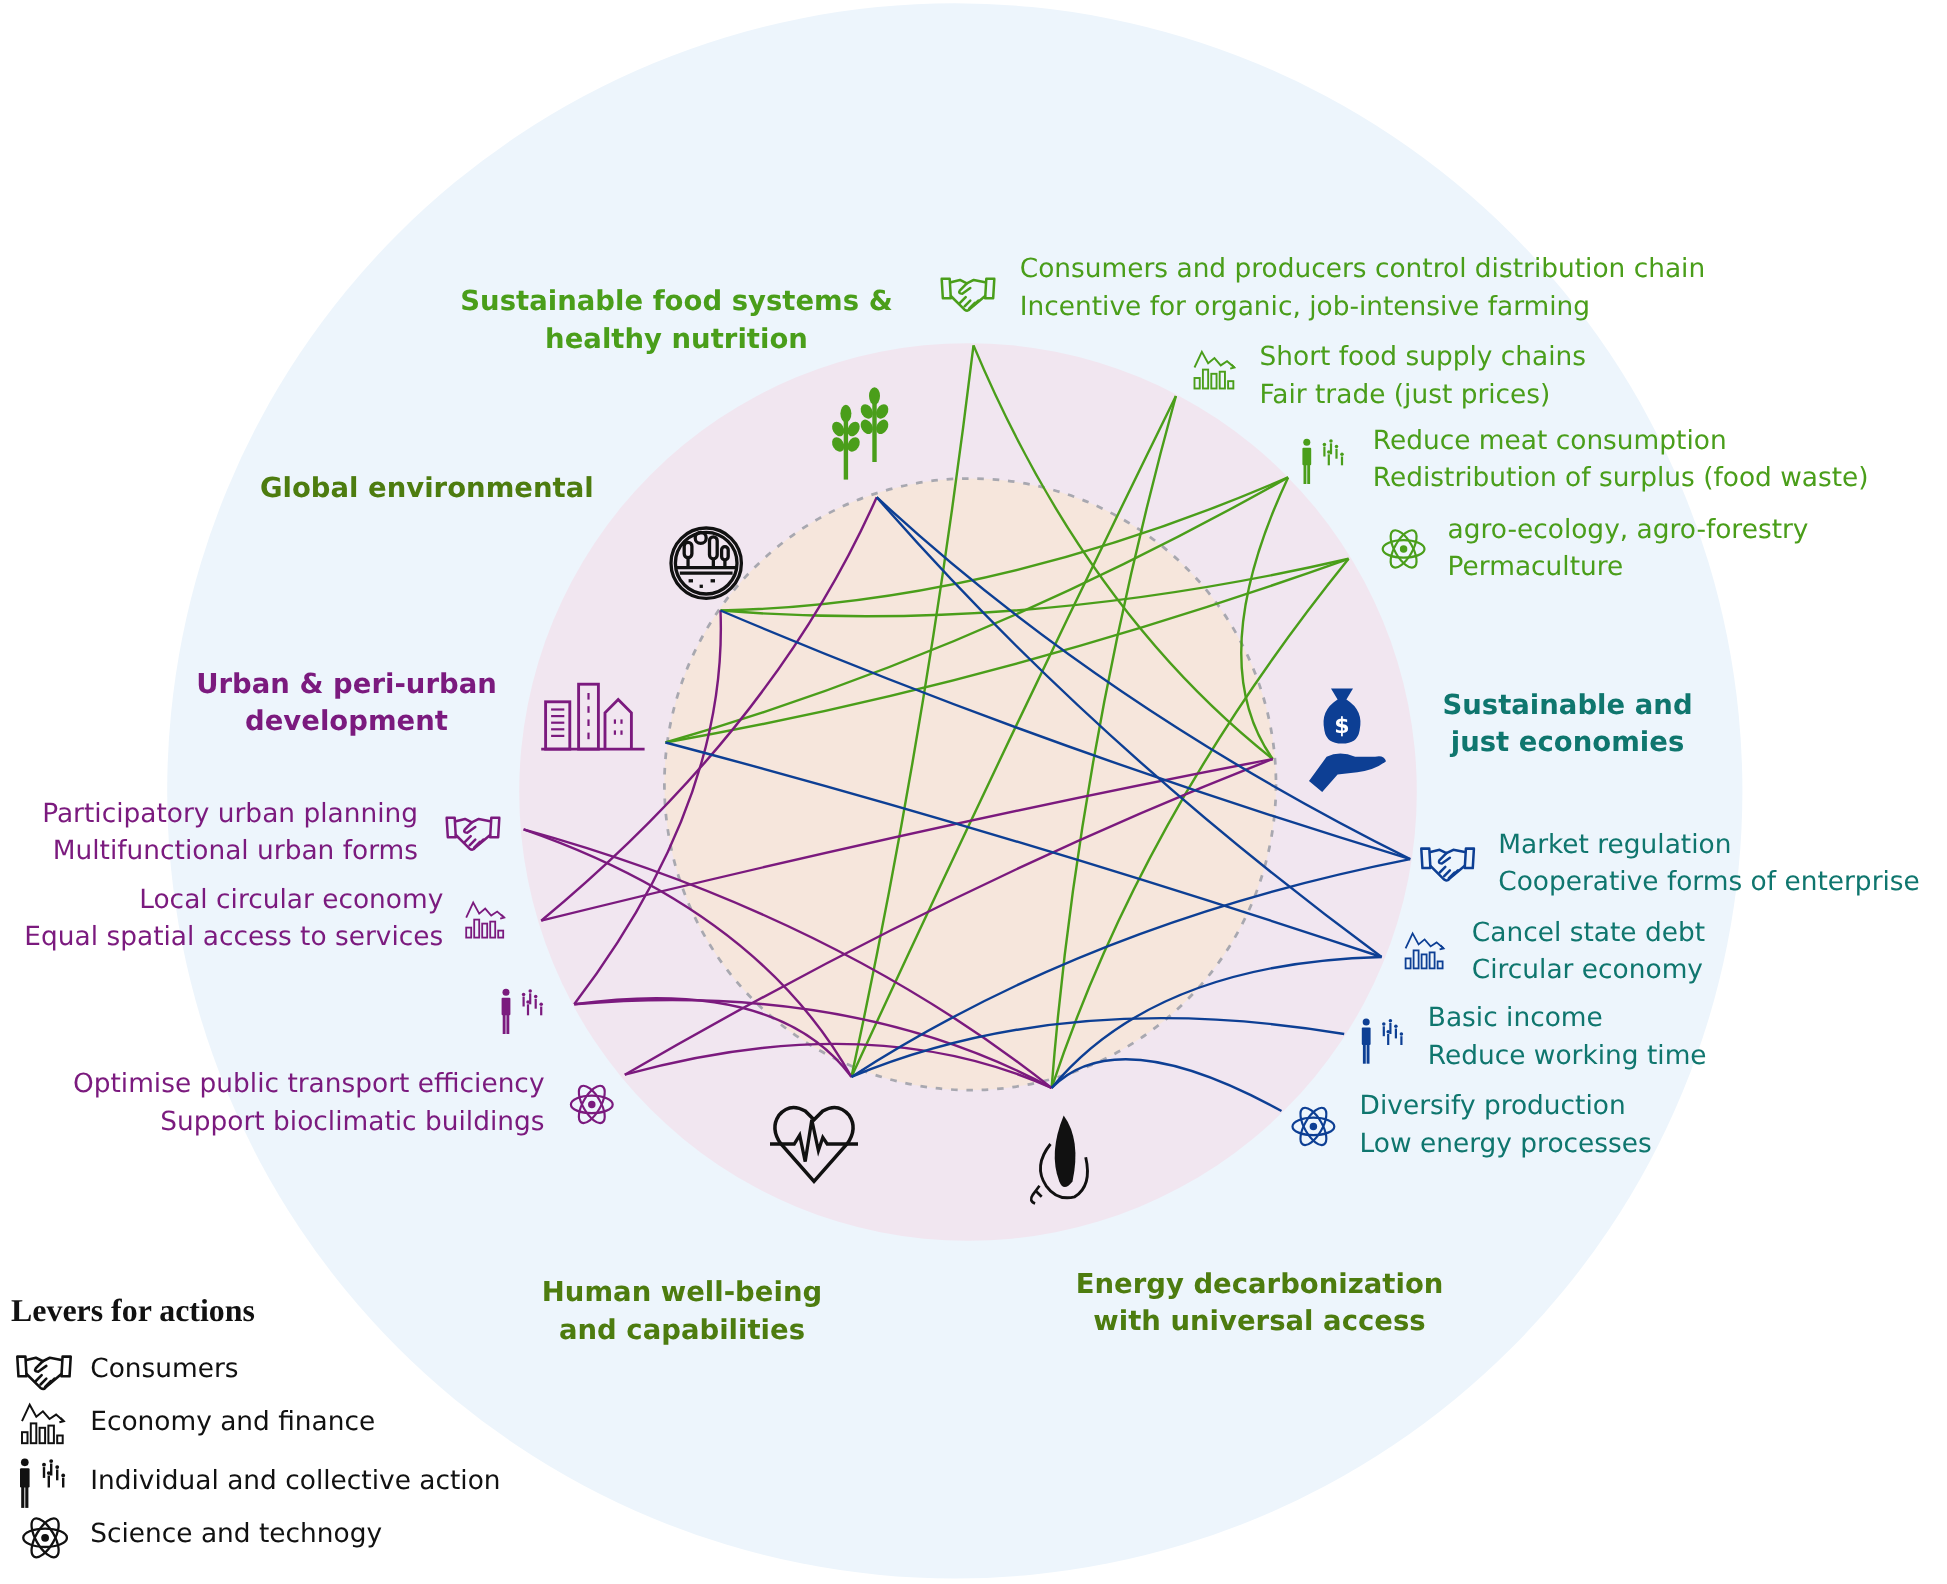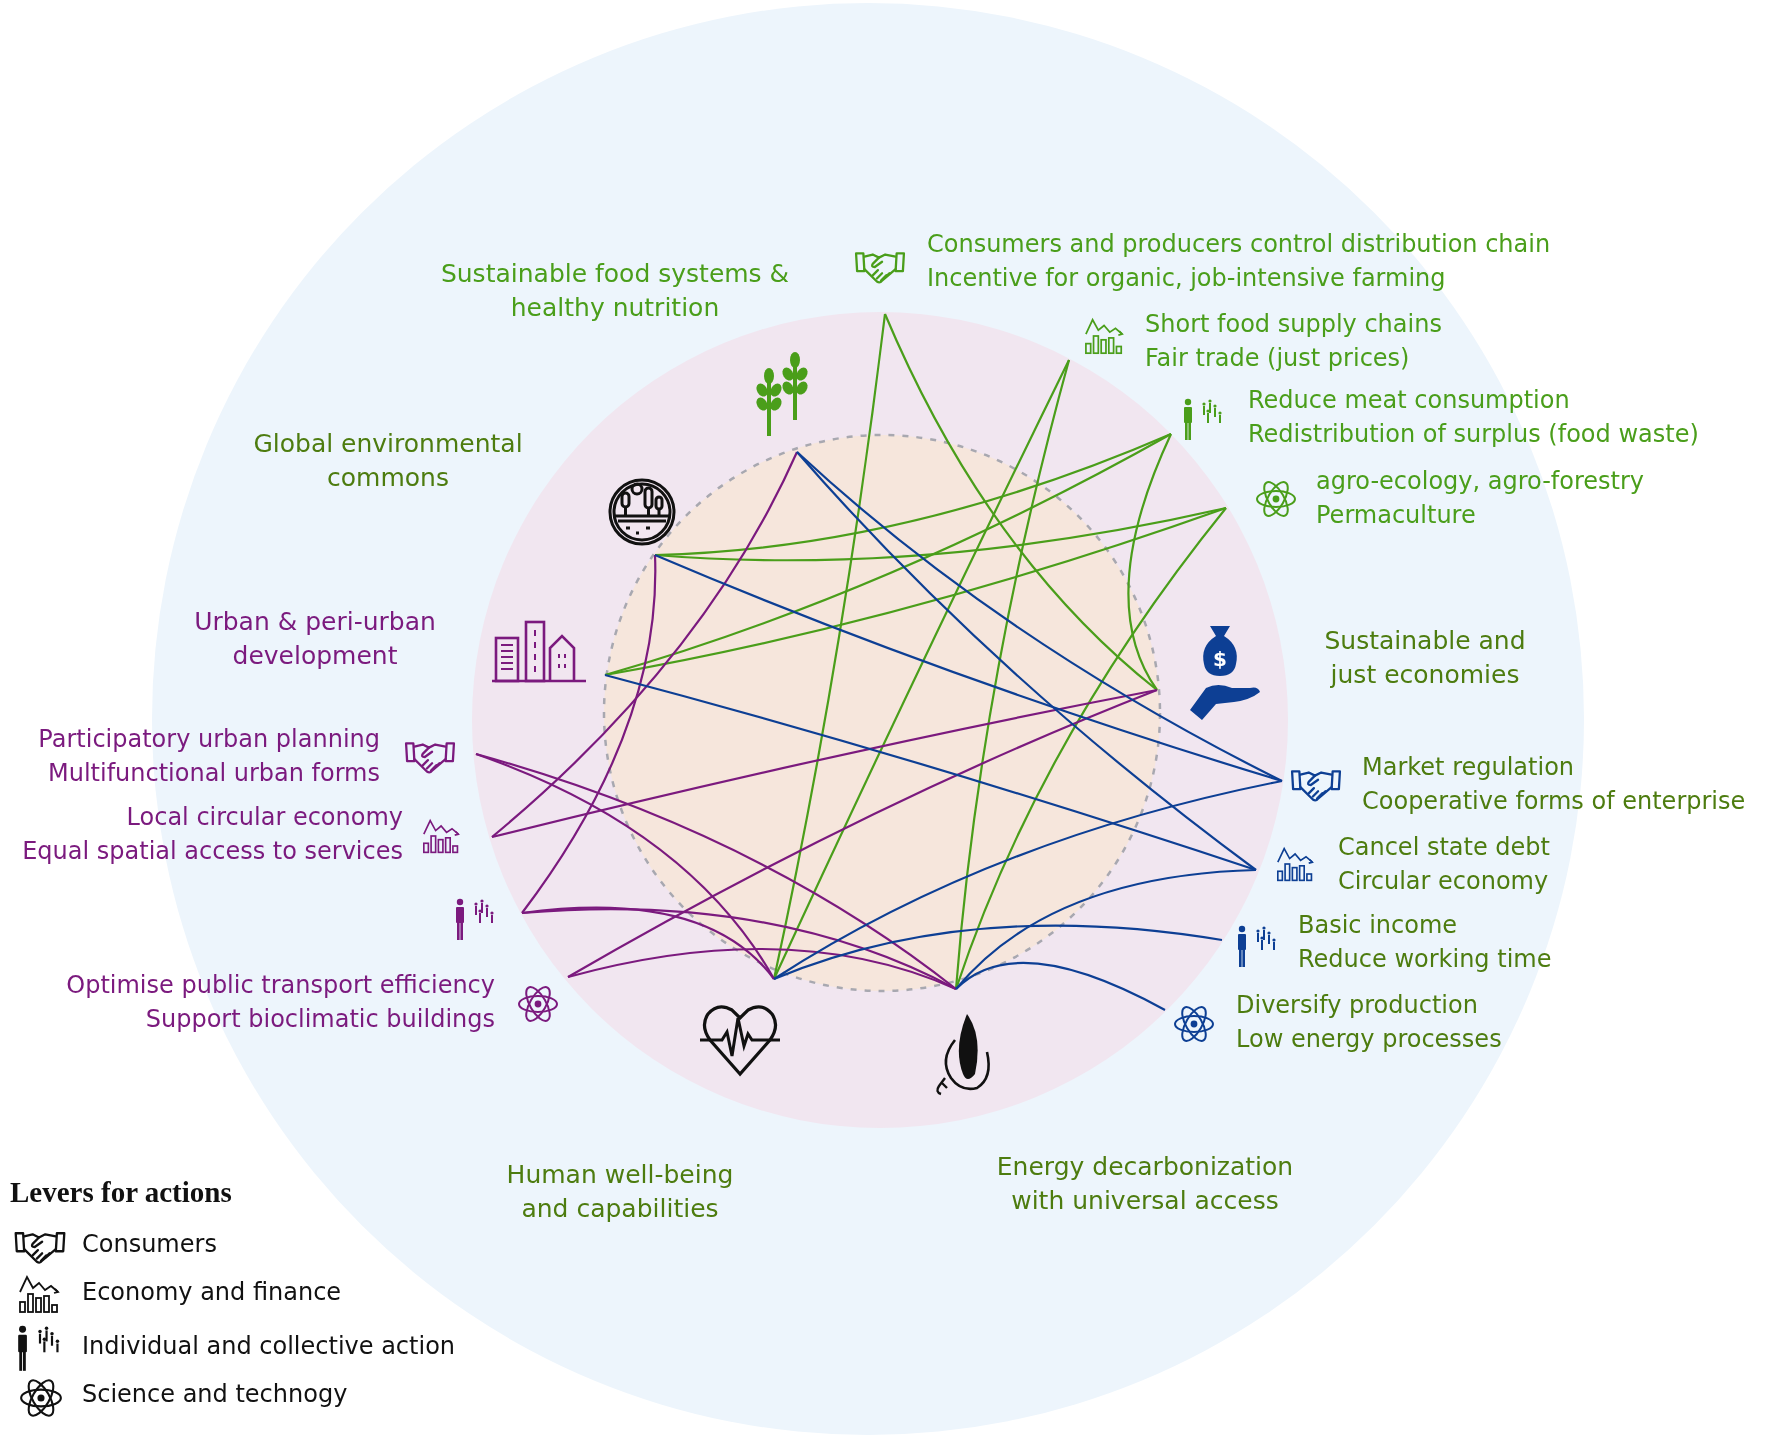--- a/index.html
+++ b/index.html
@@ -1,23 +1,23 @@
 <!DOCTYPE html>
 <html><head>
 <meta charset="utf-8">
 <style>
   html, body { margin:0; padding:0; background:#ffffff; }
   body { width:1770px; height:1440px; position:relative; overflow:hidden;
          font-family:"DejaVu Sans", sans-serif; }
   #diagram { position:absolute; left:0; top:0; }
   .txt { position:absolute; white-space:nowrap; line-height:34px; font-size:24px; }
-  .dim-label { font-size:25px; font-weight:normal; text-align:center; line-height:34px; }
+  .dim-label { font-size:25px; font-weight:bold; text-align:center; line-height:34px; }
   .green { color:#4a9e1a; }
   .purple { color:#7b1a7e; }
-  .blue { color:#4d7c0f; }
+  .blue { color:#0f766e; }
   .black { color:#4d7c0f; }
   .right { text-align:right; }
   .legend-title { position:absolute; left:10px; top:1176px; font-size:29px; font-weight:bold; color:#111; font-family:Liberation Serif, serif; }
   .legend-item { position:absolute; left:82px; font-size:24px; color:#111; white-space:nowrap; }
 </style>
 </head>
 <body>
 
 <svg id="diagram" width="1770" height="1440" viewBox="0 0 1770 1440" xmlns="http://www.w3.org/2000/svg">
   <defs>
@@ -205,21 +205,20 @@
   <use href="#sym-people" x="16" y="1325" width="48" height="48" style="color:#111"></use>
   <use href="#sym-atom" x="18" y="1375" width="46" height="46" style="color:#111"></use>
 </svg>
 
 <div class="txt dim-label green" style="left:400px; top:257px; width:430px;">
   <div>Sustainable food systems &amp;</div>
   <div>healthy nutrition</div>
 </div>
 <div class="txt dim-label black" style="left:218px; top:427px; width:340px;">
   <div>Global environmental</div>
-  <div>commons</div>
 </div>
 <div class="txt dim-label purple" style="left:160px; top:605px; width:310px;">
   <div>Urban &amp; peri-urban</div>
   <div>development</div>
 </div>
 <div class="txt dim-label blue" style="left:1290px; top:624px; width:270px;">
   <div>Sustainable and</div>
   <div>just economies</div>
 </div>
 <div class="txt dim-label black" style="left:470px; top:1158px; width:300px;">

